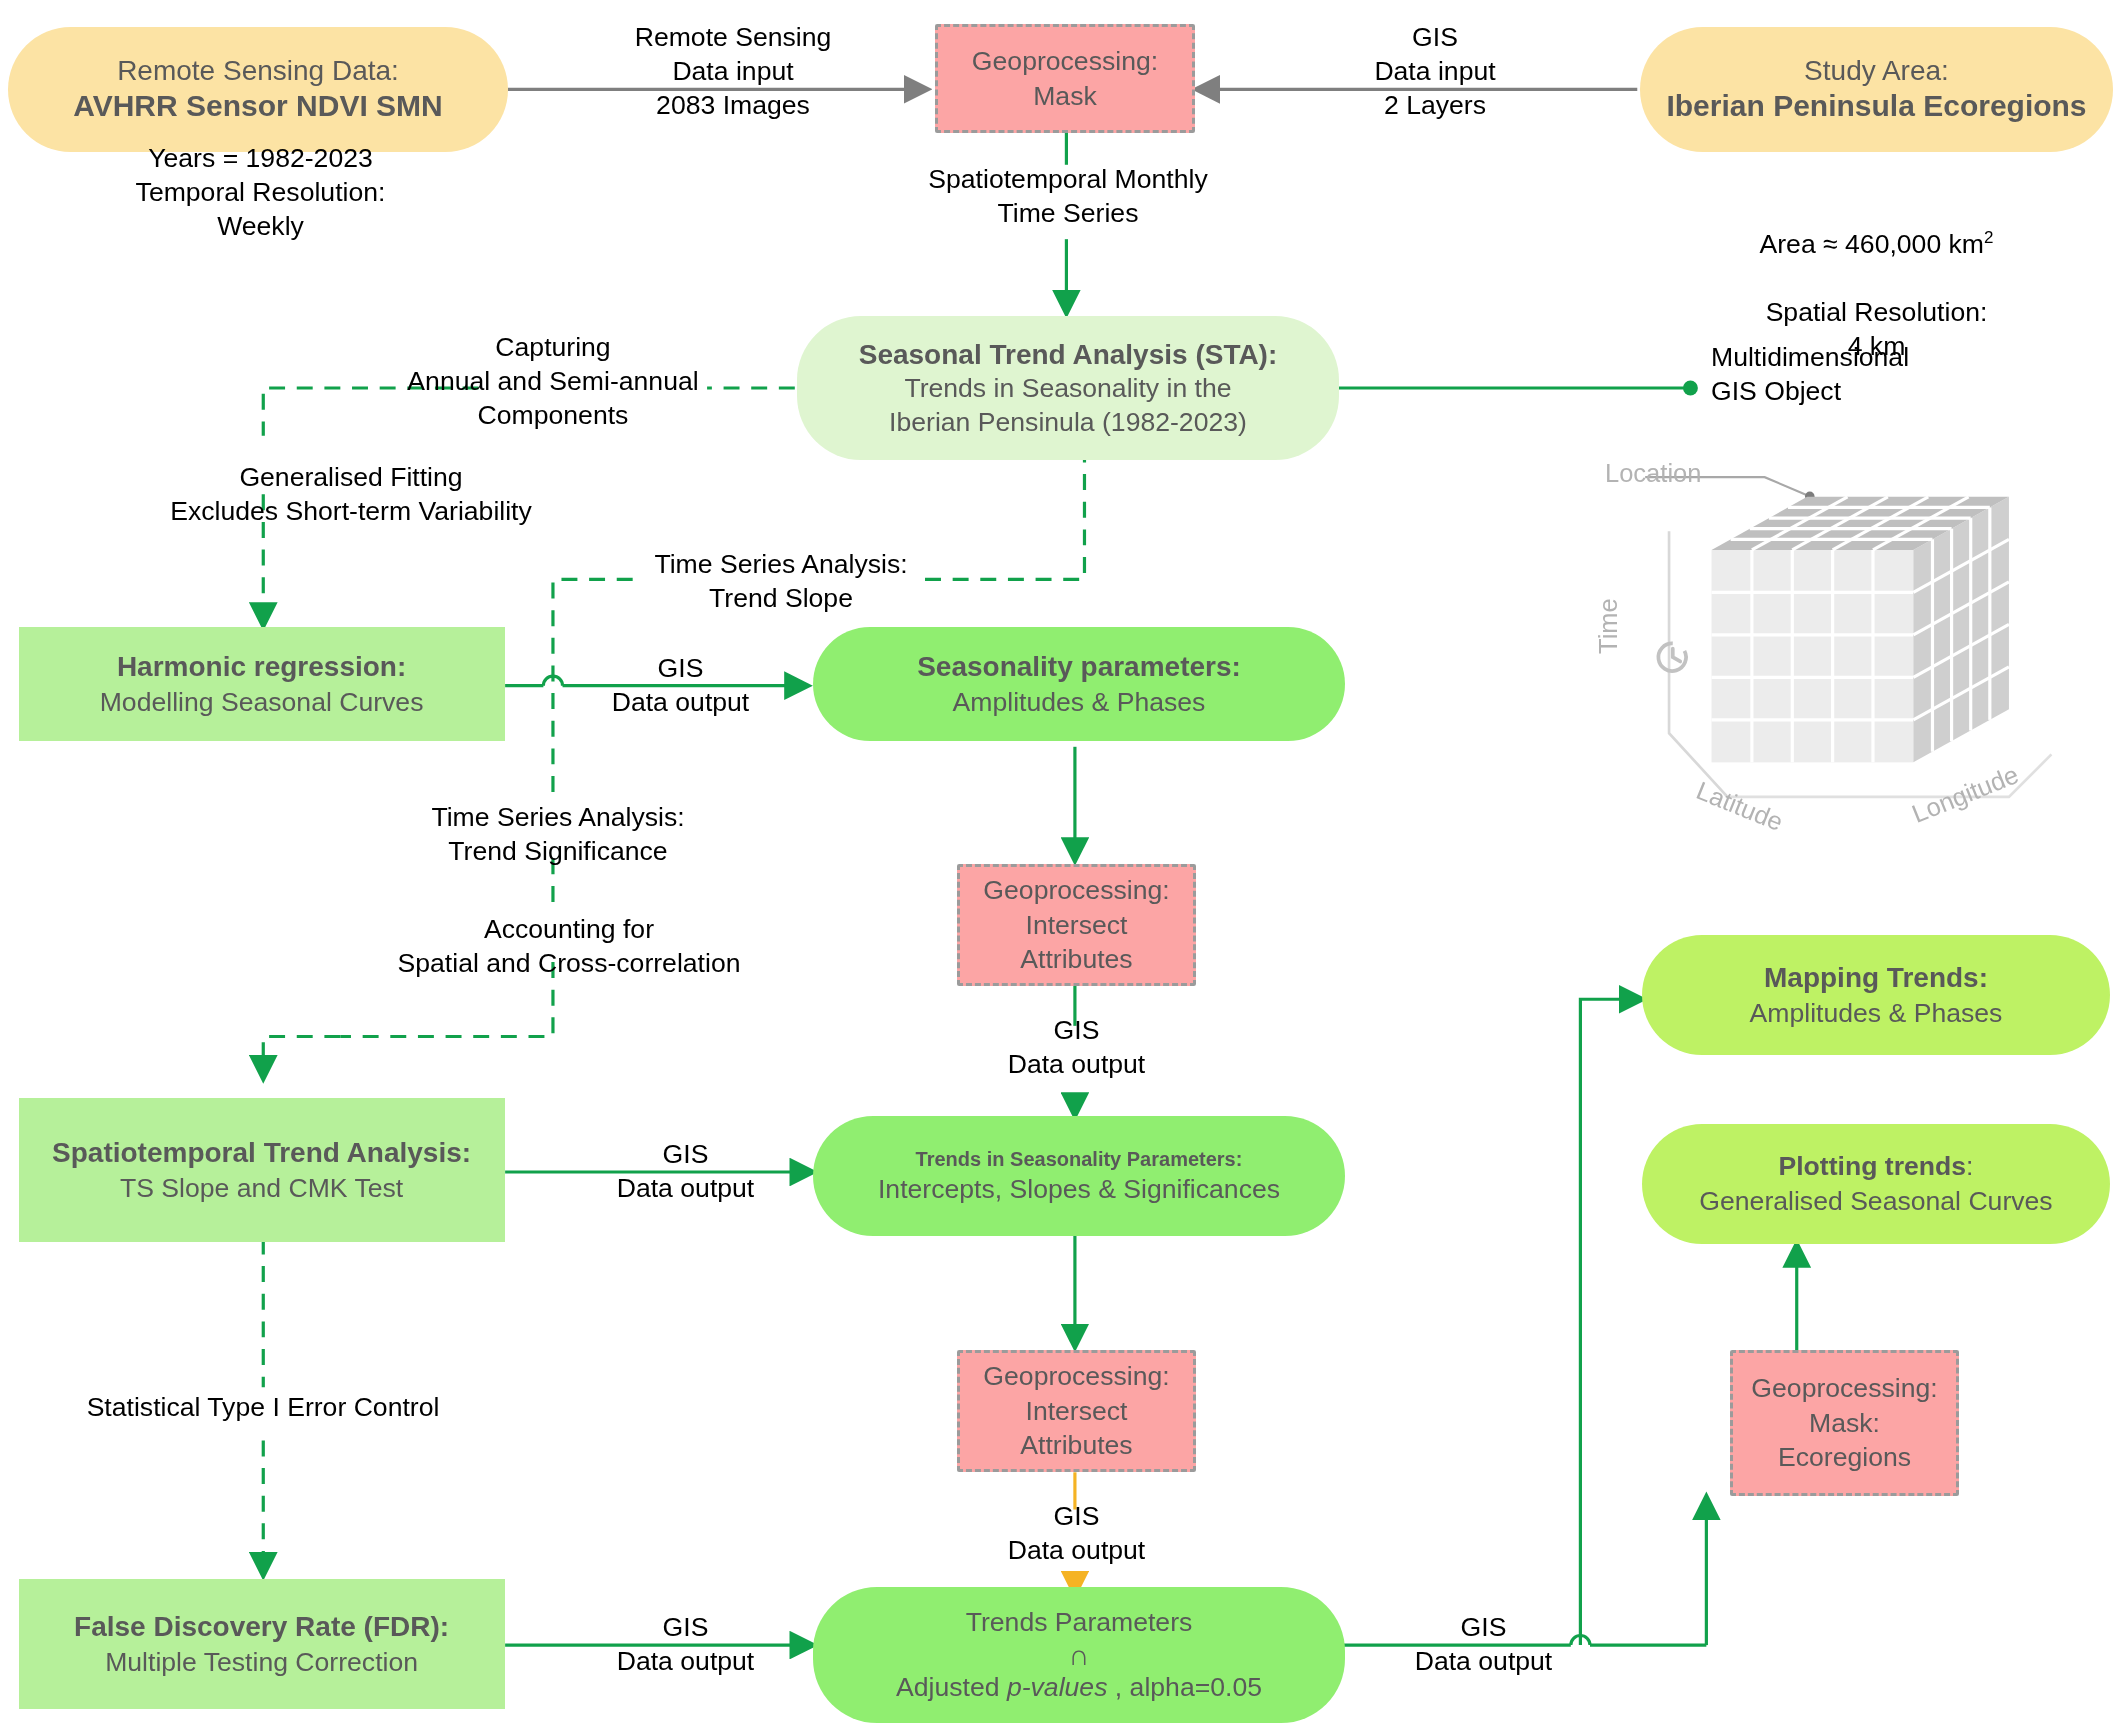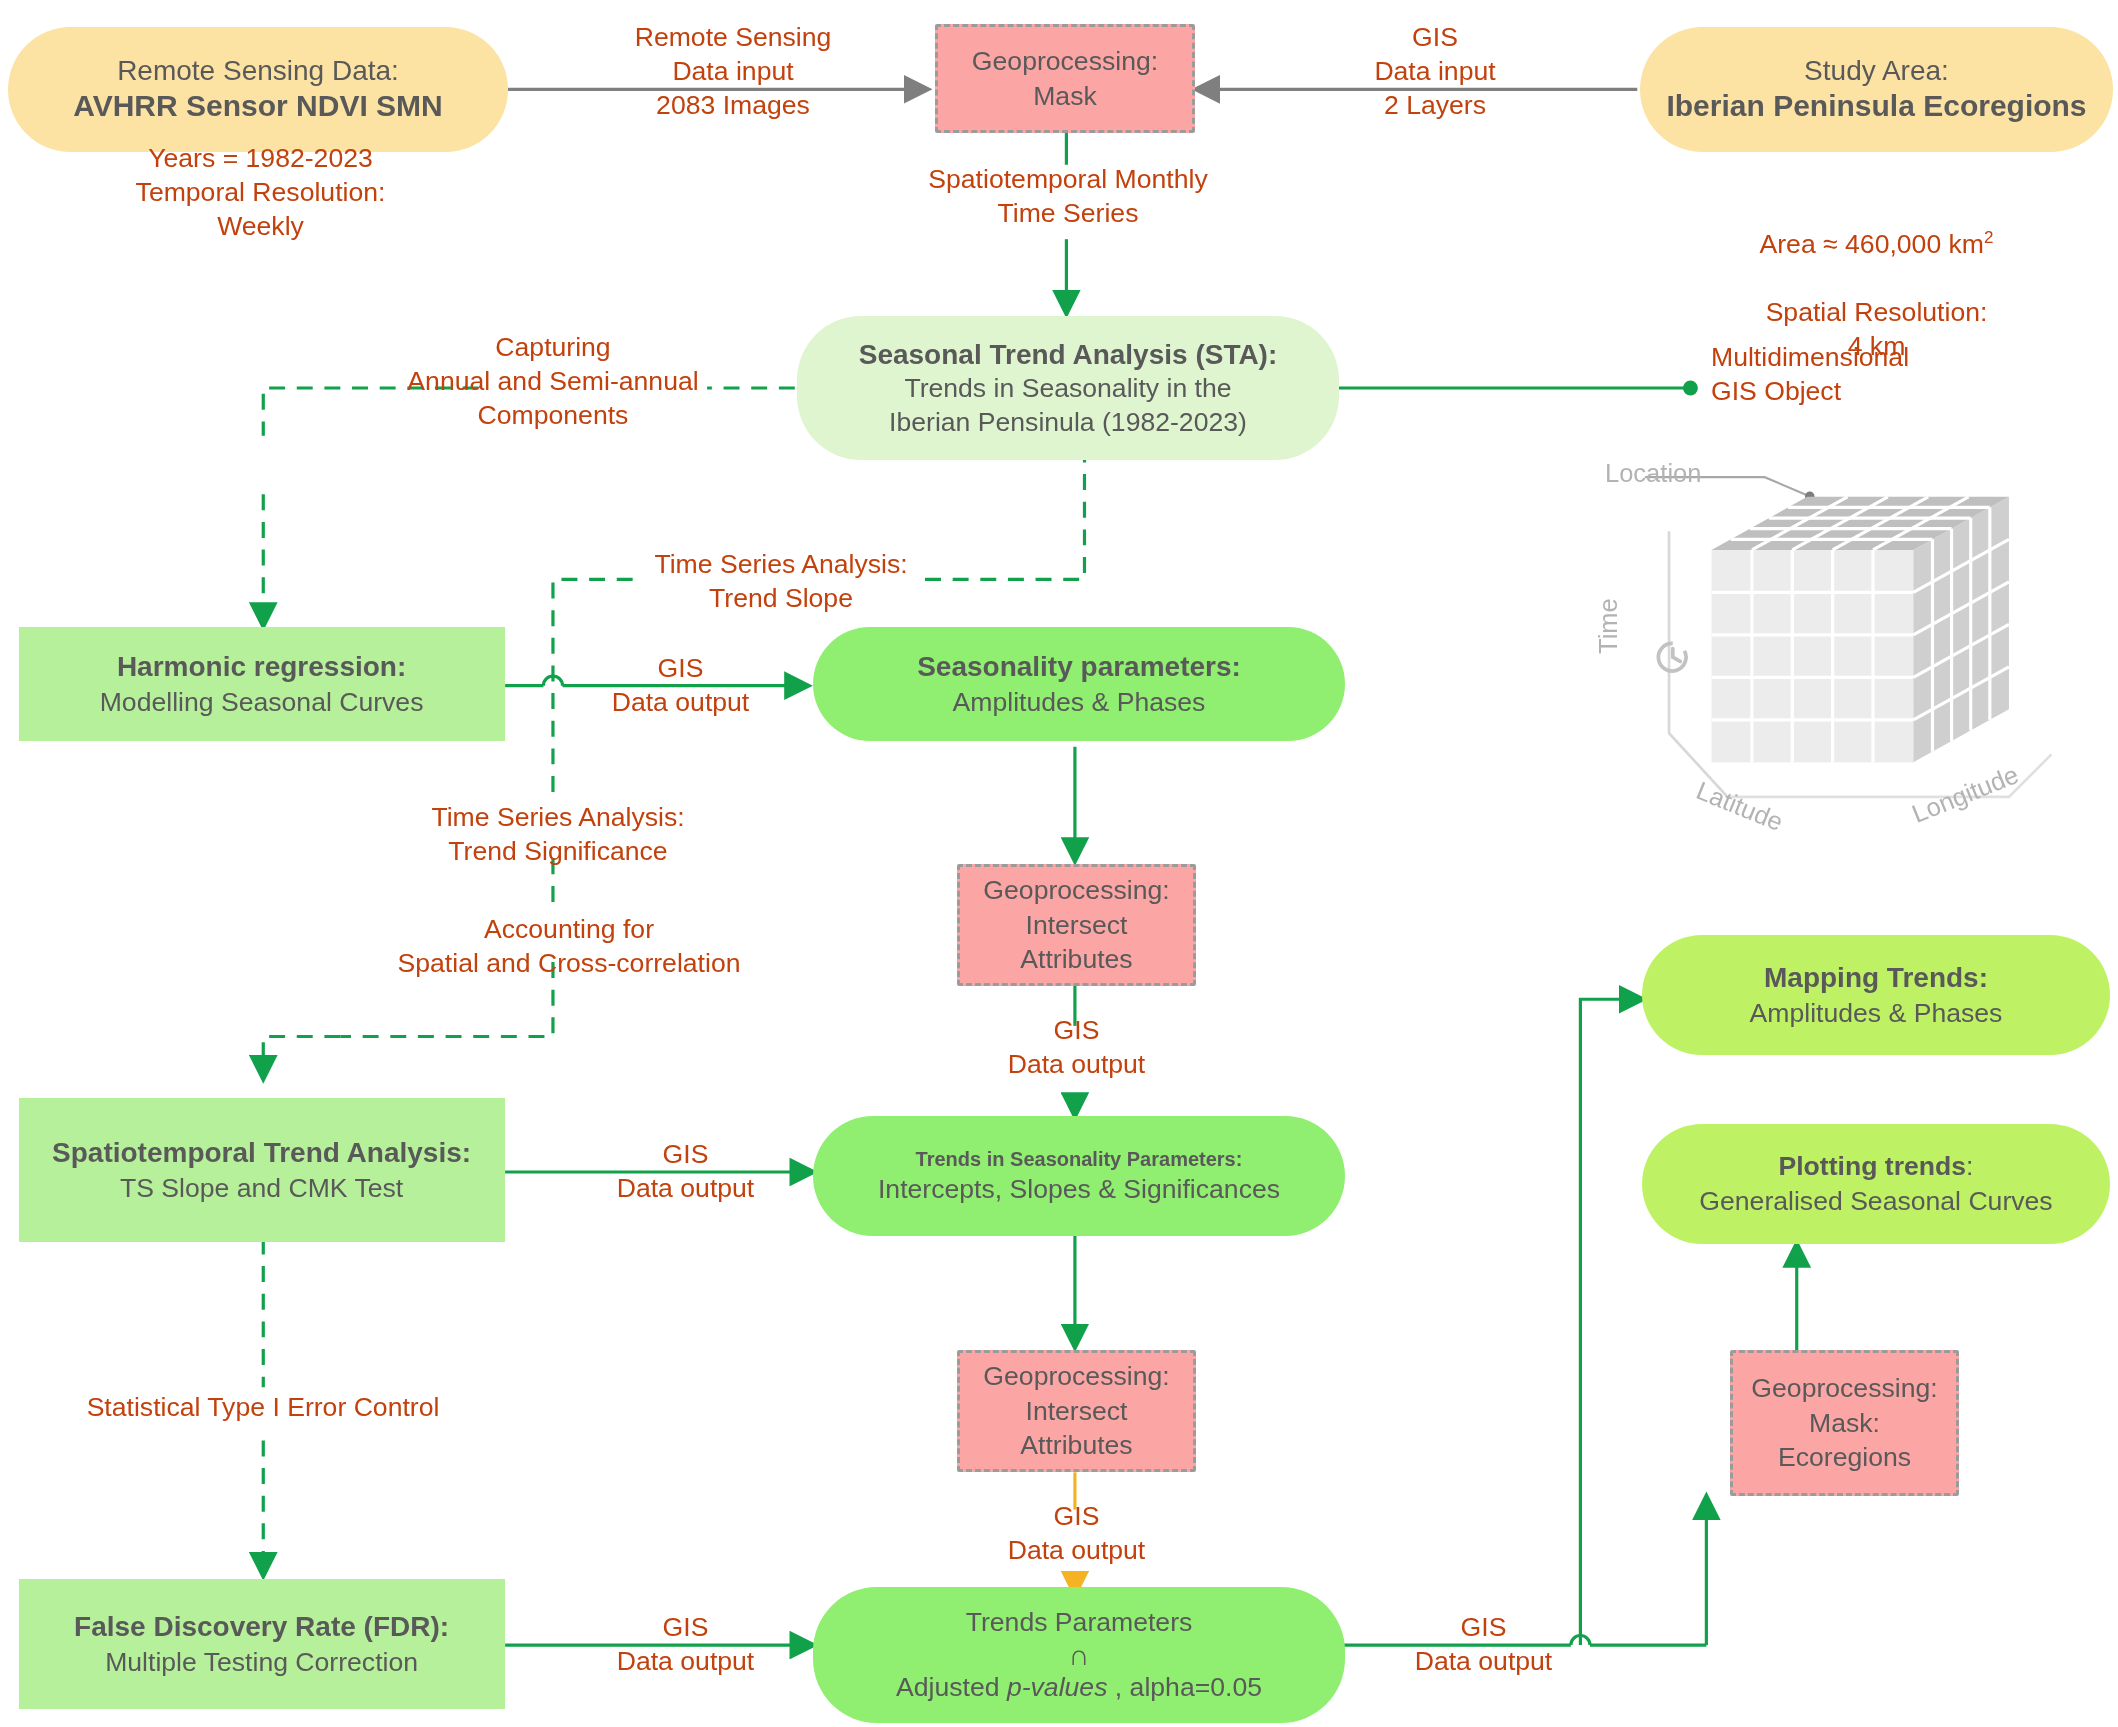--- a/index.html
+++ b/index.html
@@ -14,21 +14,21 @@
   .node .l3{display:block;}
 
   .pill-orange{background:#FCE3A4;border-radius:64px;}
   .pill-lightgreen{background:#DFF5D0;border-radius:64px;}
   .pill-green{background:#90EE70;border-radius:64px;}
   .pill-darkgreen{background:#bef264;border-radius:64px;}
   .rect-lightgreen{background:#B6F09A;border-radius:0;}
   .rect-dashed{background:#fca5a5;border:3.2px dashed #9b9b9b;border-radius:2.1px;}
 
   .b{font-weight:bold;}
-  .lbl{position:absolute;color:#c2410c;text-align:center;line-height:1.28;white-space:pre-line;}
+  .lbl{position:absolute;color:#000000;text-align:center;line-height:1.28;white-space:pre-line;}
   .cube-lbl{position:absolute;color:#b3b3b3;}
   .ital{font-style:italic;}
 
   .cube-wrap{position:absolute;}
 </style>
 </head>
 <body>
 
 <div id="stage">
 
@@ -235,20 +235,22 @@
     <div class="cube-lbl" style="left:0px;top:2.1px;font-size:25.5px;">Location</div>
     <div class="cube-lbl" style="left:-10.6px;top:197px;font-size:25.5px;transform:rotate(-90deg);transform-origin:left top;">Time</div>
     <div class="cube-lbl" style="left:98px;top:319px;font-size:25.5px;transform:rotate(22deg);transform-origin:left top;">Latitude</div>
     <div class="cube-lbl" style="left:303px;top:345px;font-size:25.5px;transform:rotate(-22deg);transform-origin:left top;">Longitude</div>
   </div>
 
   <div class="lbl" style="left:351px;top:330px;width:404px;font-size:26.6px;">Capturing
 Annual and Semi-annual
 Components</div>
 
+  <div class="lbl" style="left:112px;top:460px;width:478px;font-size:26.6px;">Generalised Fitting
+Excludes Short-term Variability</div>
 
   <div class="node rect-lightgreen" style="left:18.6px;top:627px;width:486px;height:114px;font-size:26.6px;line-height:1.3;">
     <span class="l1 b" style="font-size:28px;">Harmonic regression:</span>
     <span class="l2">Modelling Seasonal Curves</span>
   </div>
 
   <div class="lbl" style="left:542px;top:547px;width:478px;font-size:26.6px;">Time Series Analysis:
 Trend Slope</div>
 
   <div class="lbl" style="left:574px;top:651px;width:213px;font-size:26.6px;">GIS

